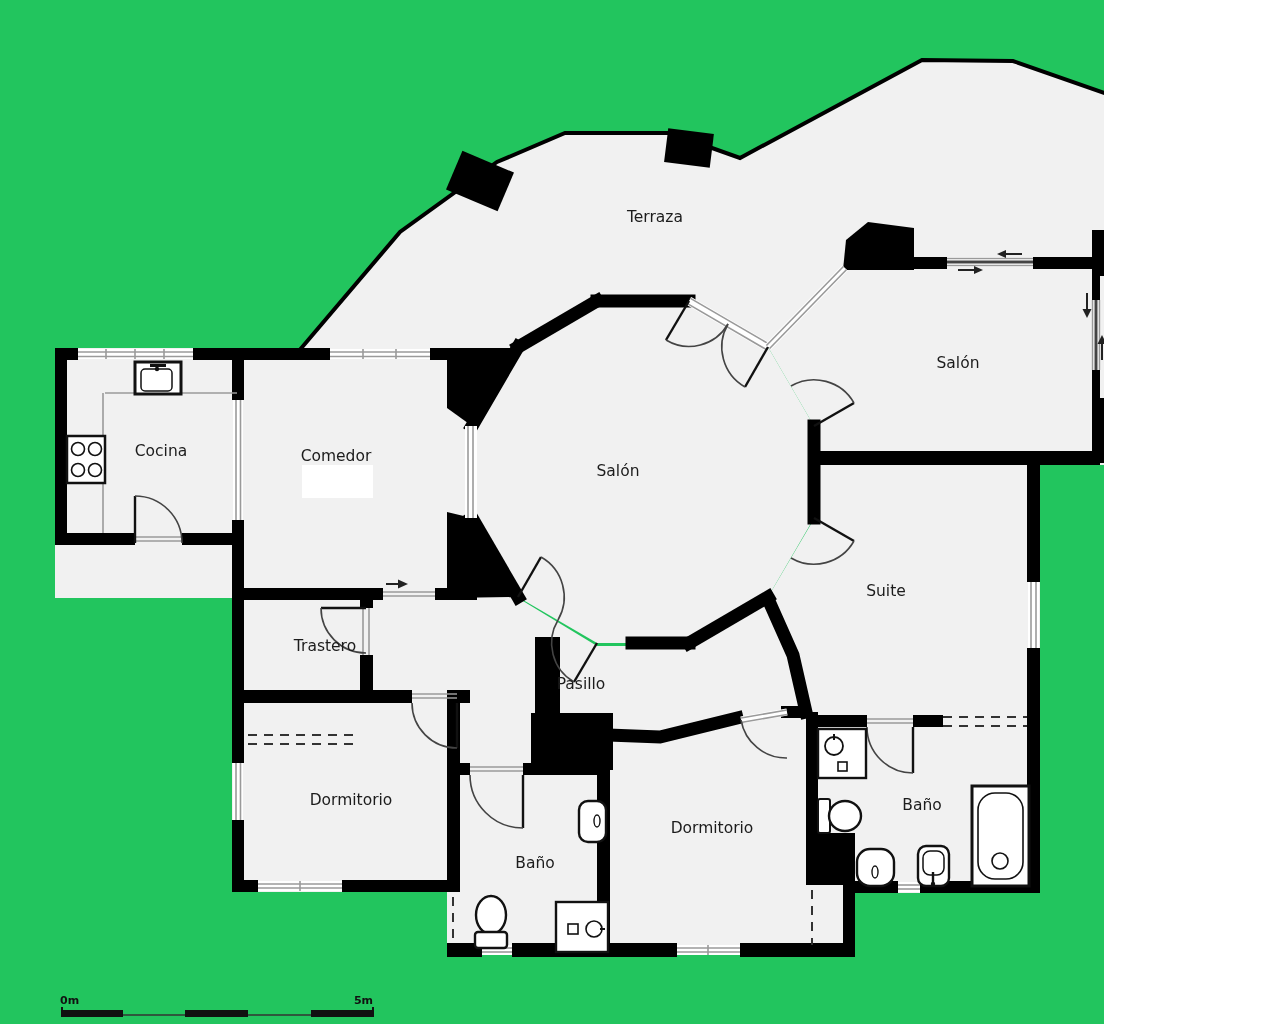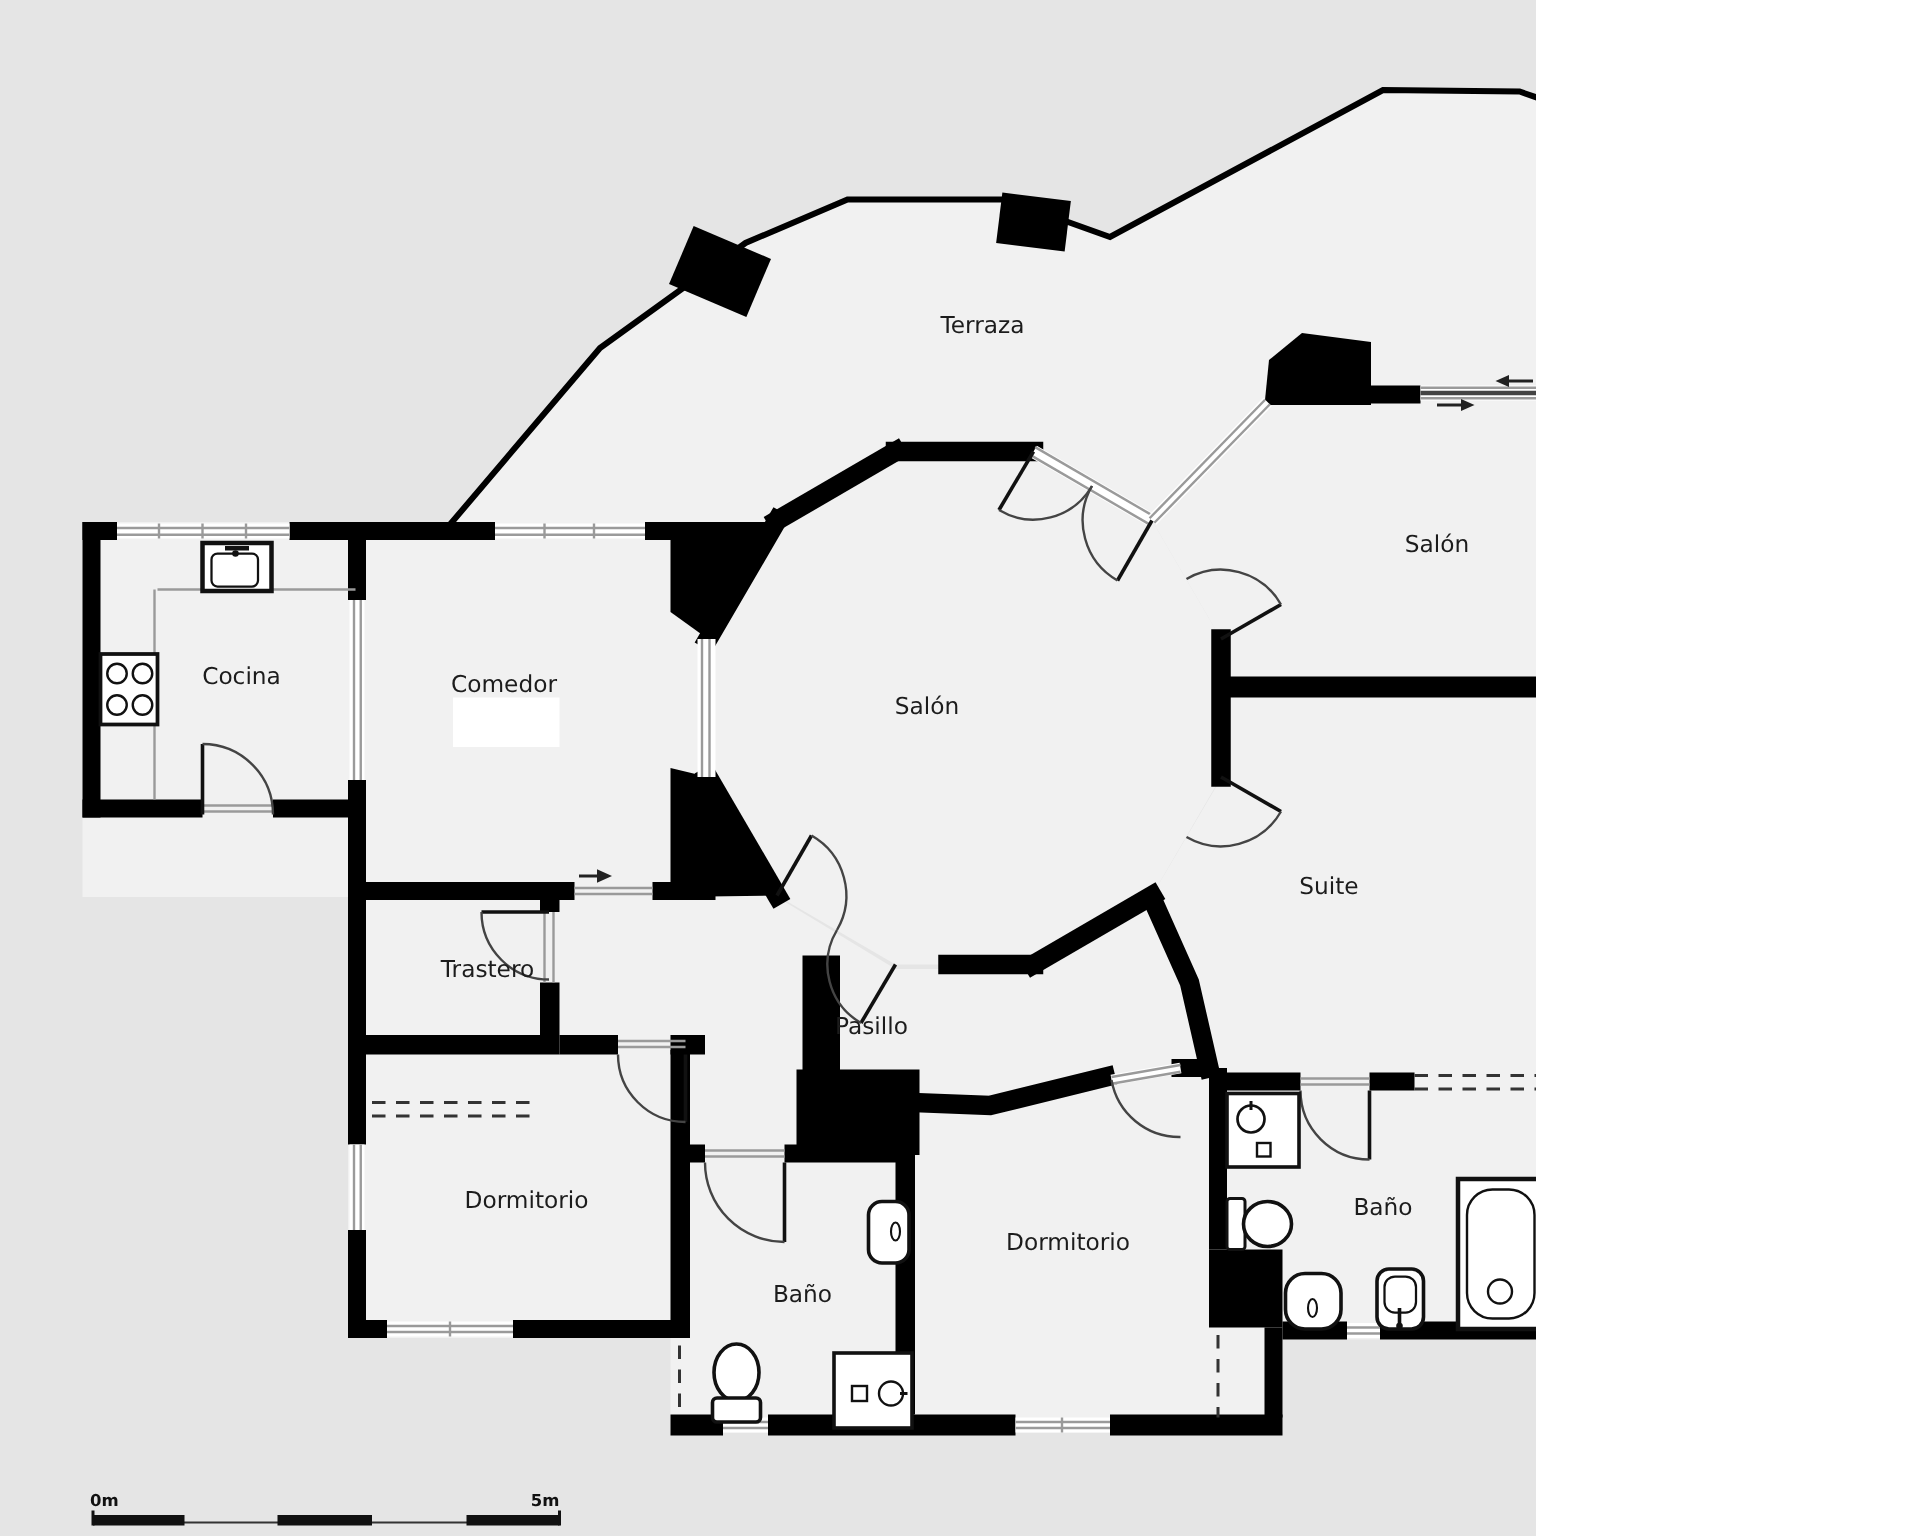--- a/index.html
+++ b/index.html
@@ -1,16 +1,16 @@
 <!DOCTYPE html>
 <html><head>
 <meta charset="utf-8">
 <style>
   html,body{margin:0;padding:0;background:#fff;}
-  .stage{position:relative;width:1024px;height:1024px;background:#e5e5e5;overflow:hidden;
+  .stage{position:relative;width:1104px;height:1024px;background:#22c55e;overflow:hidden;
          font-family:"DejaVu Sans","Liberation Sans",sans-serif;}
   svg{display:block}
   text.room-label{font-family:"DejaVu Sans","Liberation Sans",sans-serif;
       font-size:15.5px;fill:var(--label,#1c1c1c);text-anchor:middle;}
   text.scale-label{font-family:"DejaVu Sans","Liberation Sans",sans-serif;
       font-size:11px;font-weight:bold;fill:#111;}
   .floor{fill:var(--floor,#f1f1f1);}
   .wall{fill:#000;}
   .wline{stroke:#000;stroke-width:13;stroke-linecap:square;fill:none;}
   .thin{stroke:#000;stroke-width:4;fill:none;}

